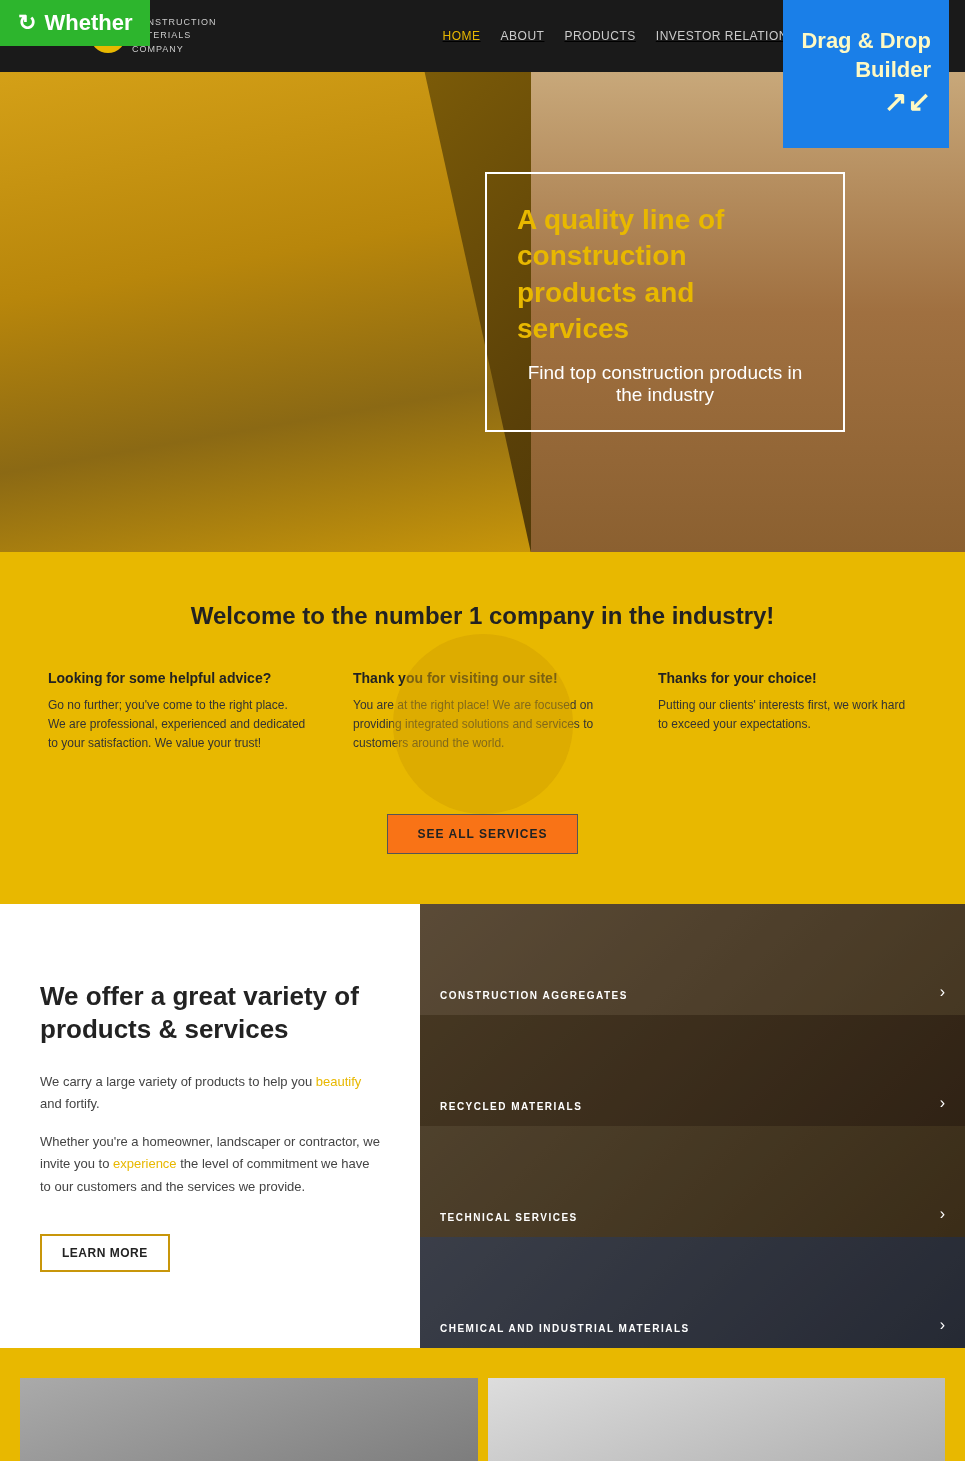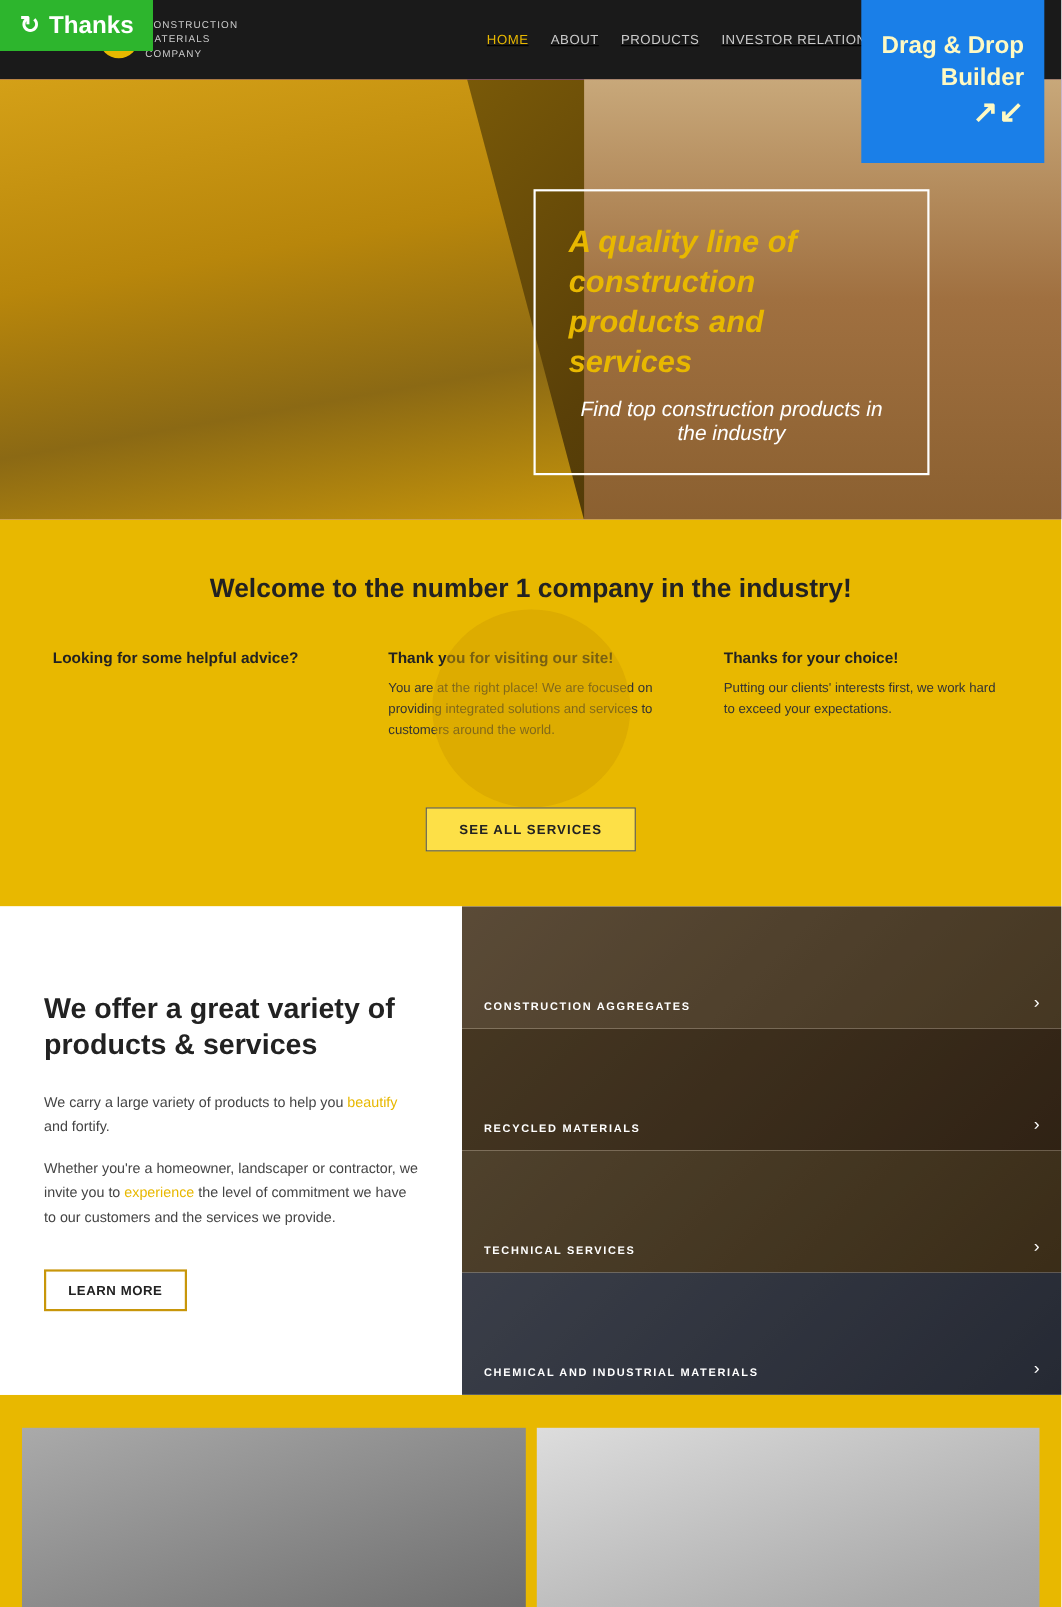--- a/index.html
+++ b/index.html
@@ -94,24 +94,23 @@
       text-decoration: none;
       font-size: 12px;
       letter-spacing: 0.5px;
       text-transform: uppercase;
     }
     nav a.active { color: #e8b800; }
 
     
     .hero {
       position: relative;
-      height: 400px;
-      background: #6d28d9;
+      height: 480px;
+      background: #701a75;
       overflow: hidden;
-      font-style: italic;
     }
     .hero-bg {
       width: 100%; height: 100%;
       background: linear-gradient(135deg, #c8960a 0%, #7a5a08 30%, #5a4008 60%, #3a2a04 100%);
       position: absolute;
       top: 0; left: 0;
     }
     
     .hero-ruler {
       position: absolute;
@@ -189,21 +188,21 @@
       background: rgba(210, 160, 0, 0.5);
       border-radius: 50%;
       bottom: -60px;
       left: 50%;
       transform: translateX(-50%);
       z-index: 0;
     }
     .see-all-btn {
       position: relative;
       z-index: 1;
-      background: #fde047;
+      background: #f97316;
       color: #222;
       border: 1px solid #555;
       padding: 12px 30px;
       font-size: 12px;
       font-weight: bold;
       letter-spacing: 1px;
       cursor: pointer;
       text-transform: uppercase;
       margin-top: 20px;
     }
@@ -310,21 +309,21 @@
       background: #666;
     }
     .g-img-top { height: 210px; background: linear-gradient(160deg, #aaa 0%, #666 100%); }
     .g-img-right { height: 385px; background: linear-gradient(160deg, #ddd 0%, #aaa 50%, #888 100%); }
   </style>
 </head>
 <body>
 
 <div class="updated-badge">
   <span class="refresh-icon">↻</span>
-  <span>Thanks</span>
+  <span>Whether</span>
 </div>
 
 <div class="dnd-badge">
   <span>Drag &amp; Drop<br>Builder</span>
   <span class="arrow-icon">↗↙</span>
 </div>
 
 <header class="site-header">
   <div class="logo-area">
     <div class="logo-text-lines">
@@ -356,20 +355,21 @@
     <div class="hero-subtitle">Find top construction products in the industry</div>
   </div>
 </section>
 
 <section class="welcome-section">
   <h2 class="welcome-title">Welcome to the number 1 company in the industry!</h2>
   <div class="welcome-cols">
     <div class="deco-circle"></div>
     <div class="welcome-col">
       <h3>Looking for some helpful advice?</h3>
+      <p>Go no further; you've come to the right place. We are professional, experienced and dedicated to your satisfaction. We value your trust!</p>
     </div>
     <div class="welcome-col">
       <h3>Thank you for visiting our site!</h3>
       <p>You are at the right place! We are focused on providing integrated solutions and services to customers around the world.</p>
     </div>
     <div class="welcome-col">
       <h3>Thanks for your choice!</h3>
       <p>Putting our clients' interests first, we work hard to exceed your expectations.</p>
     </div>
   </div>

